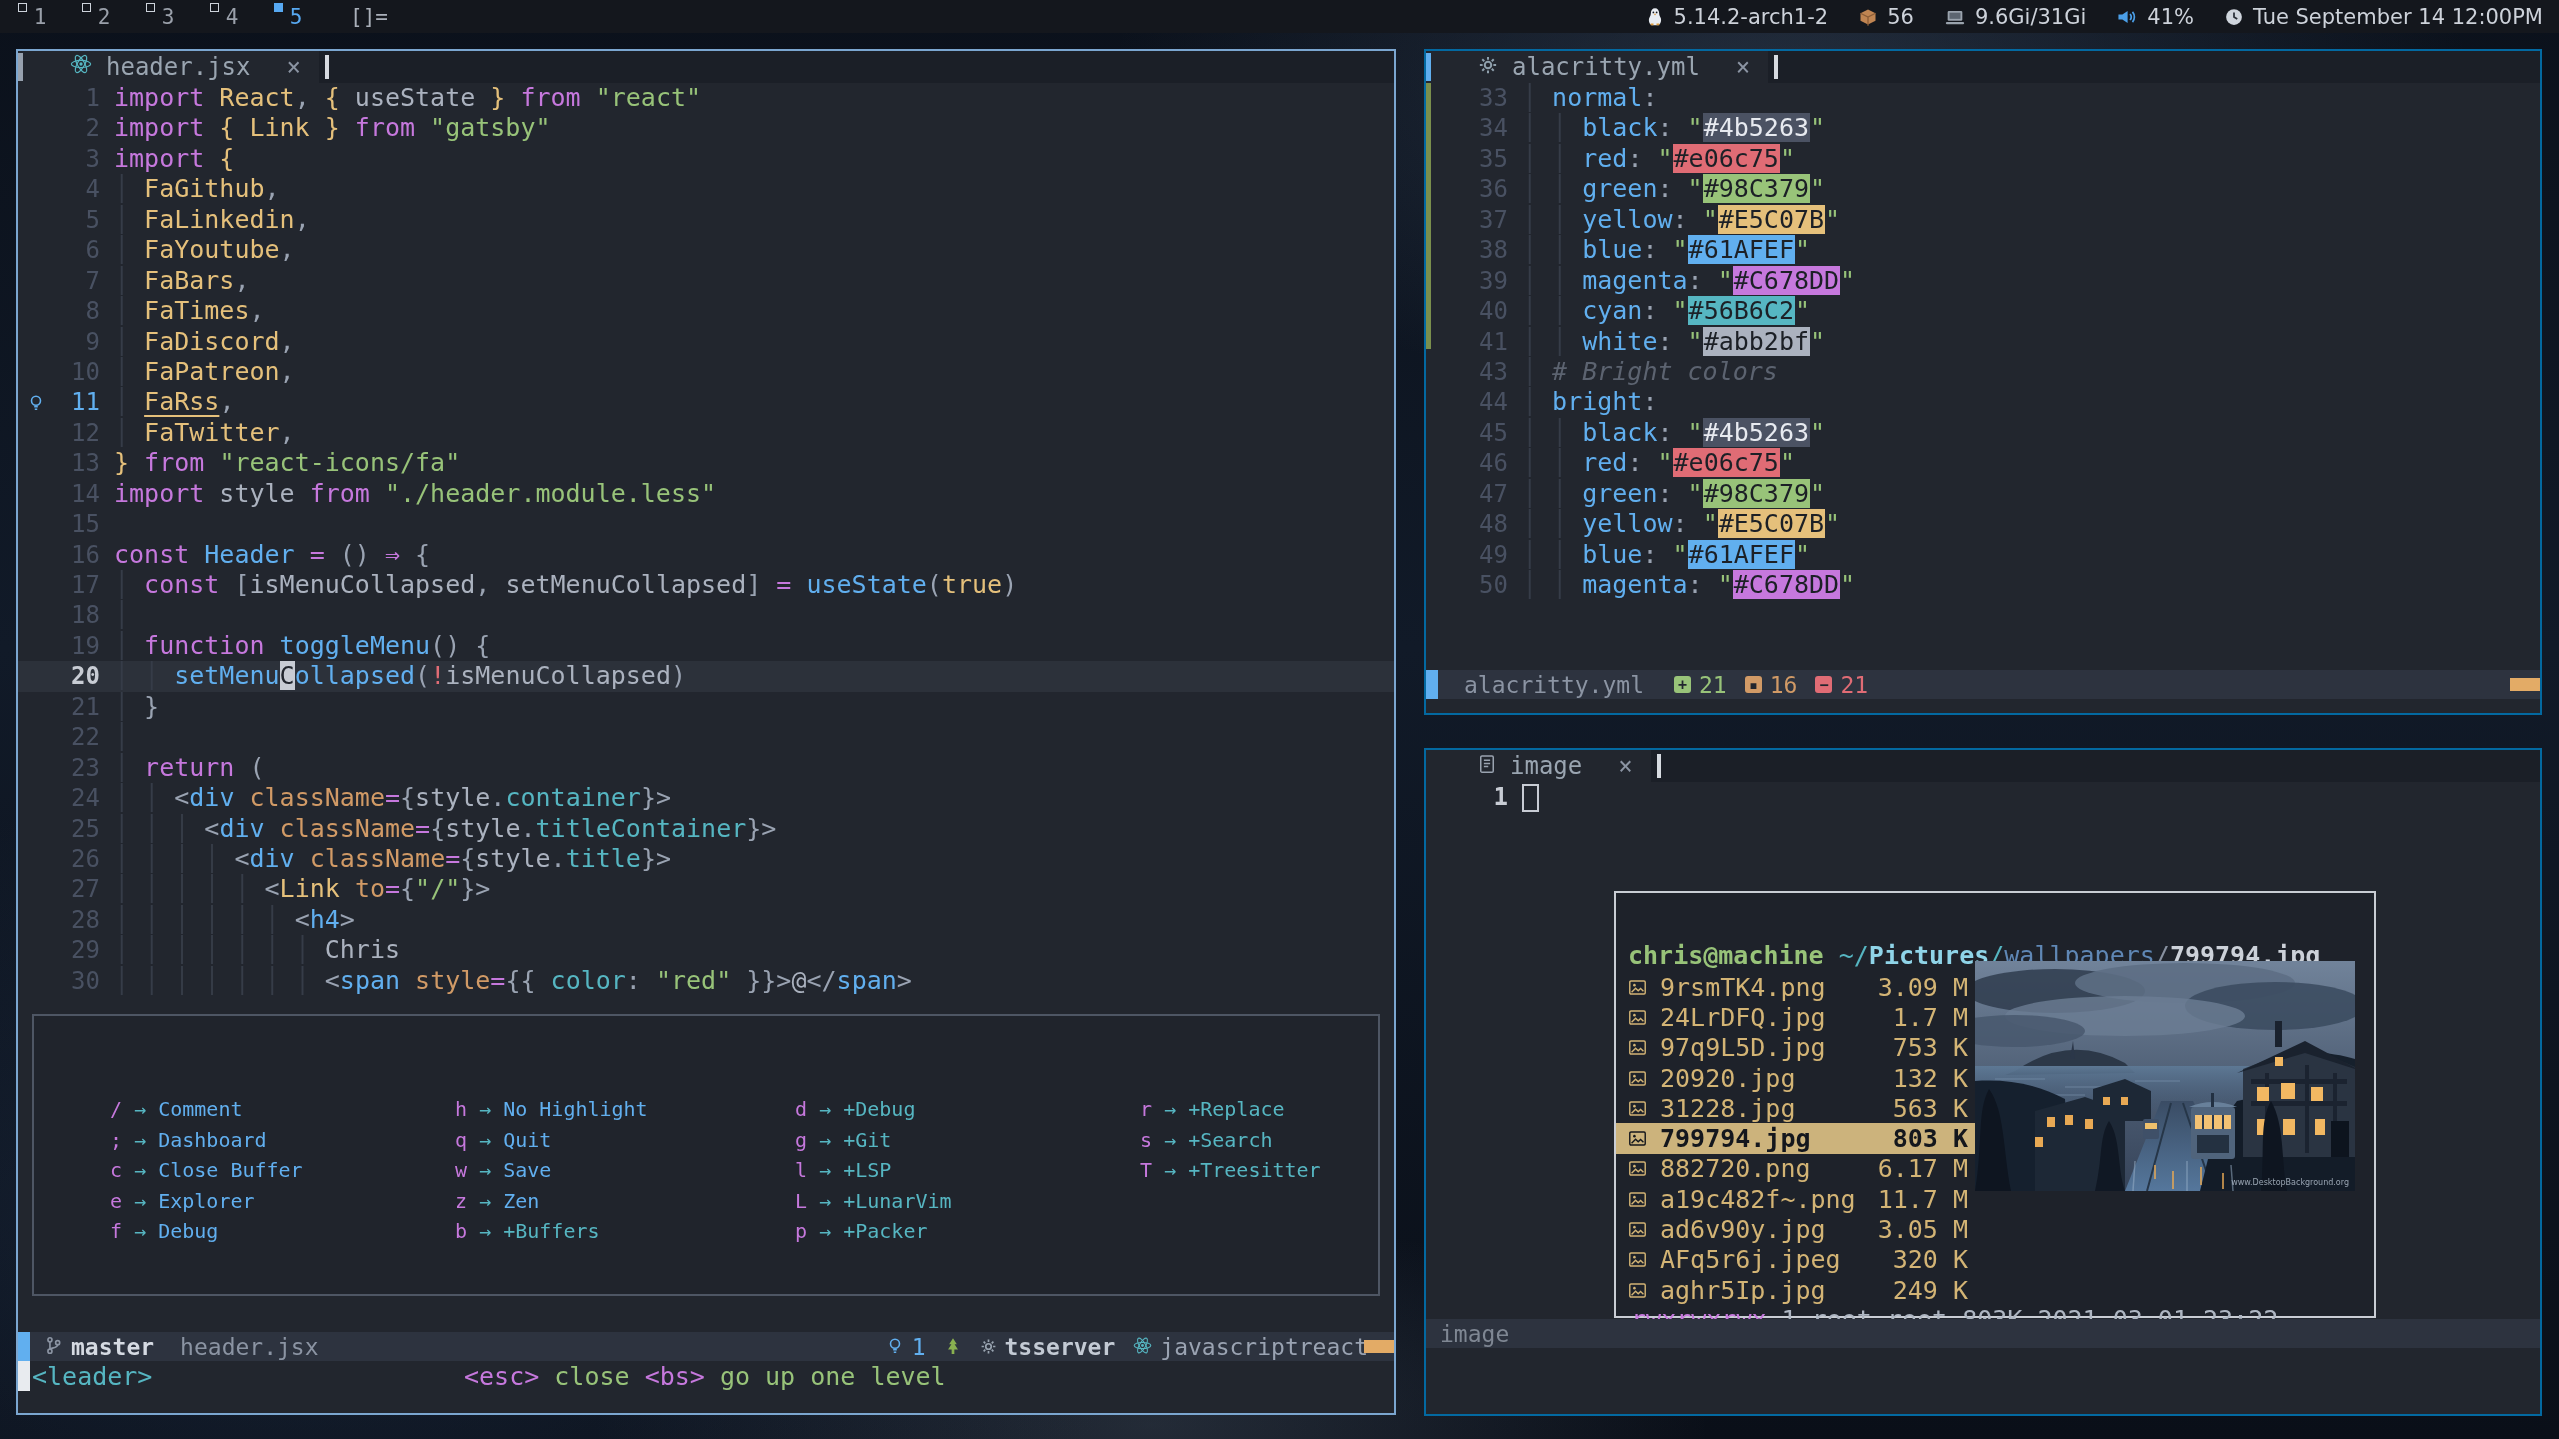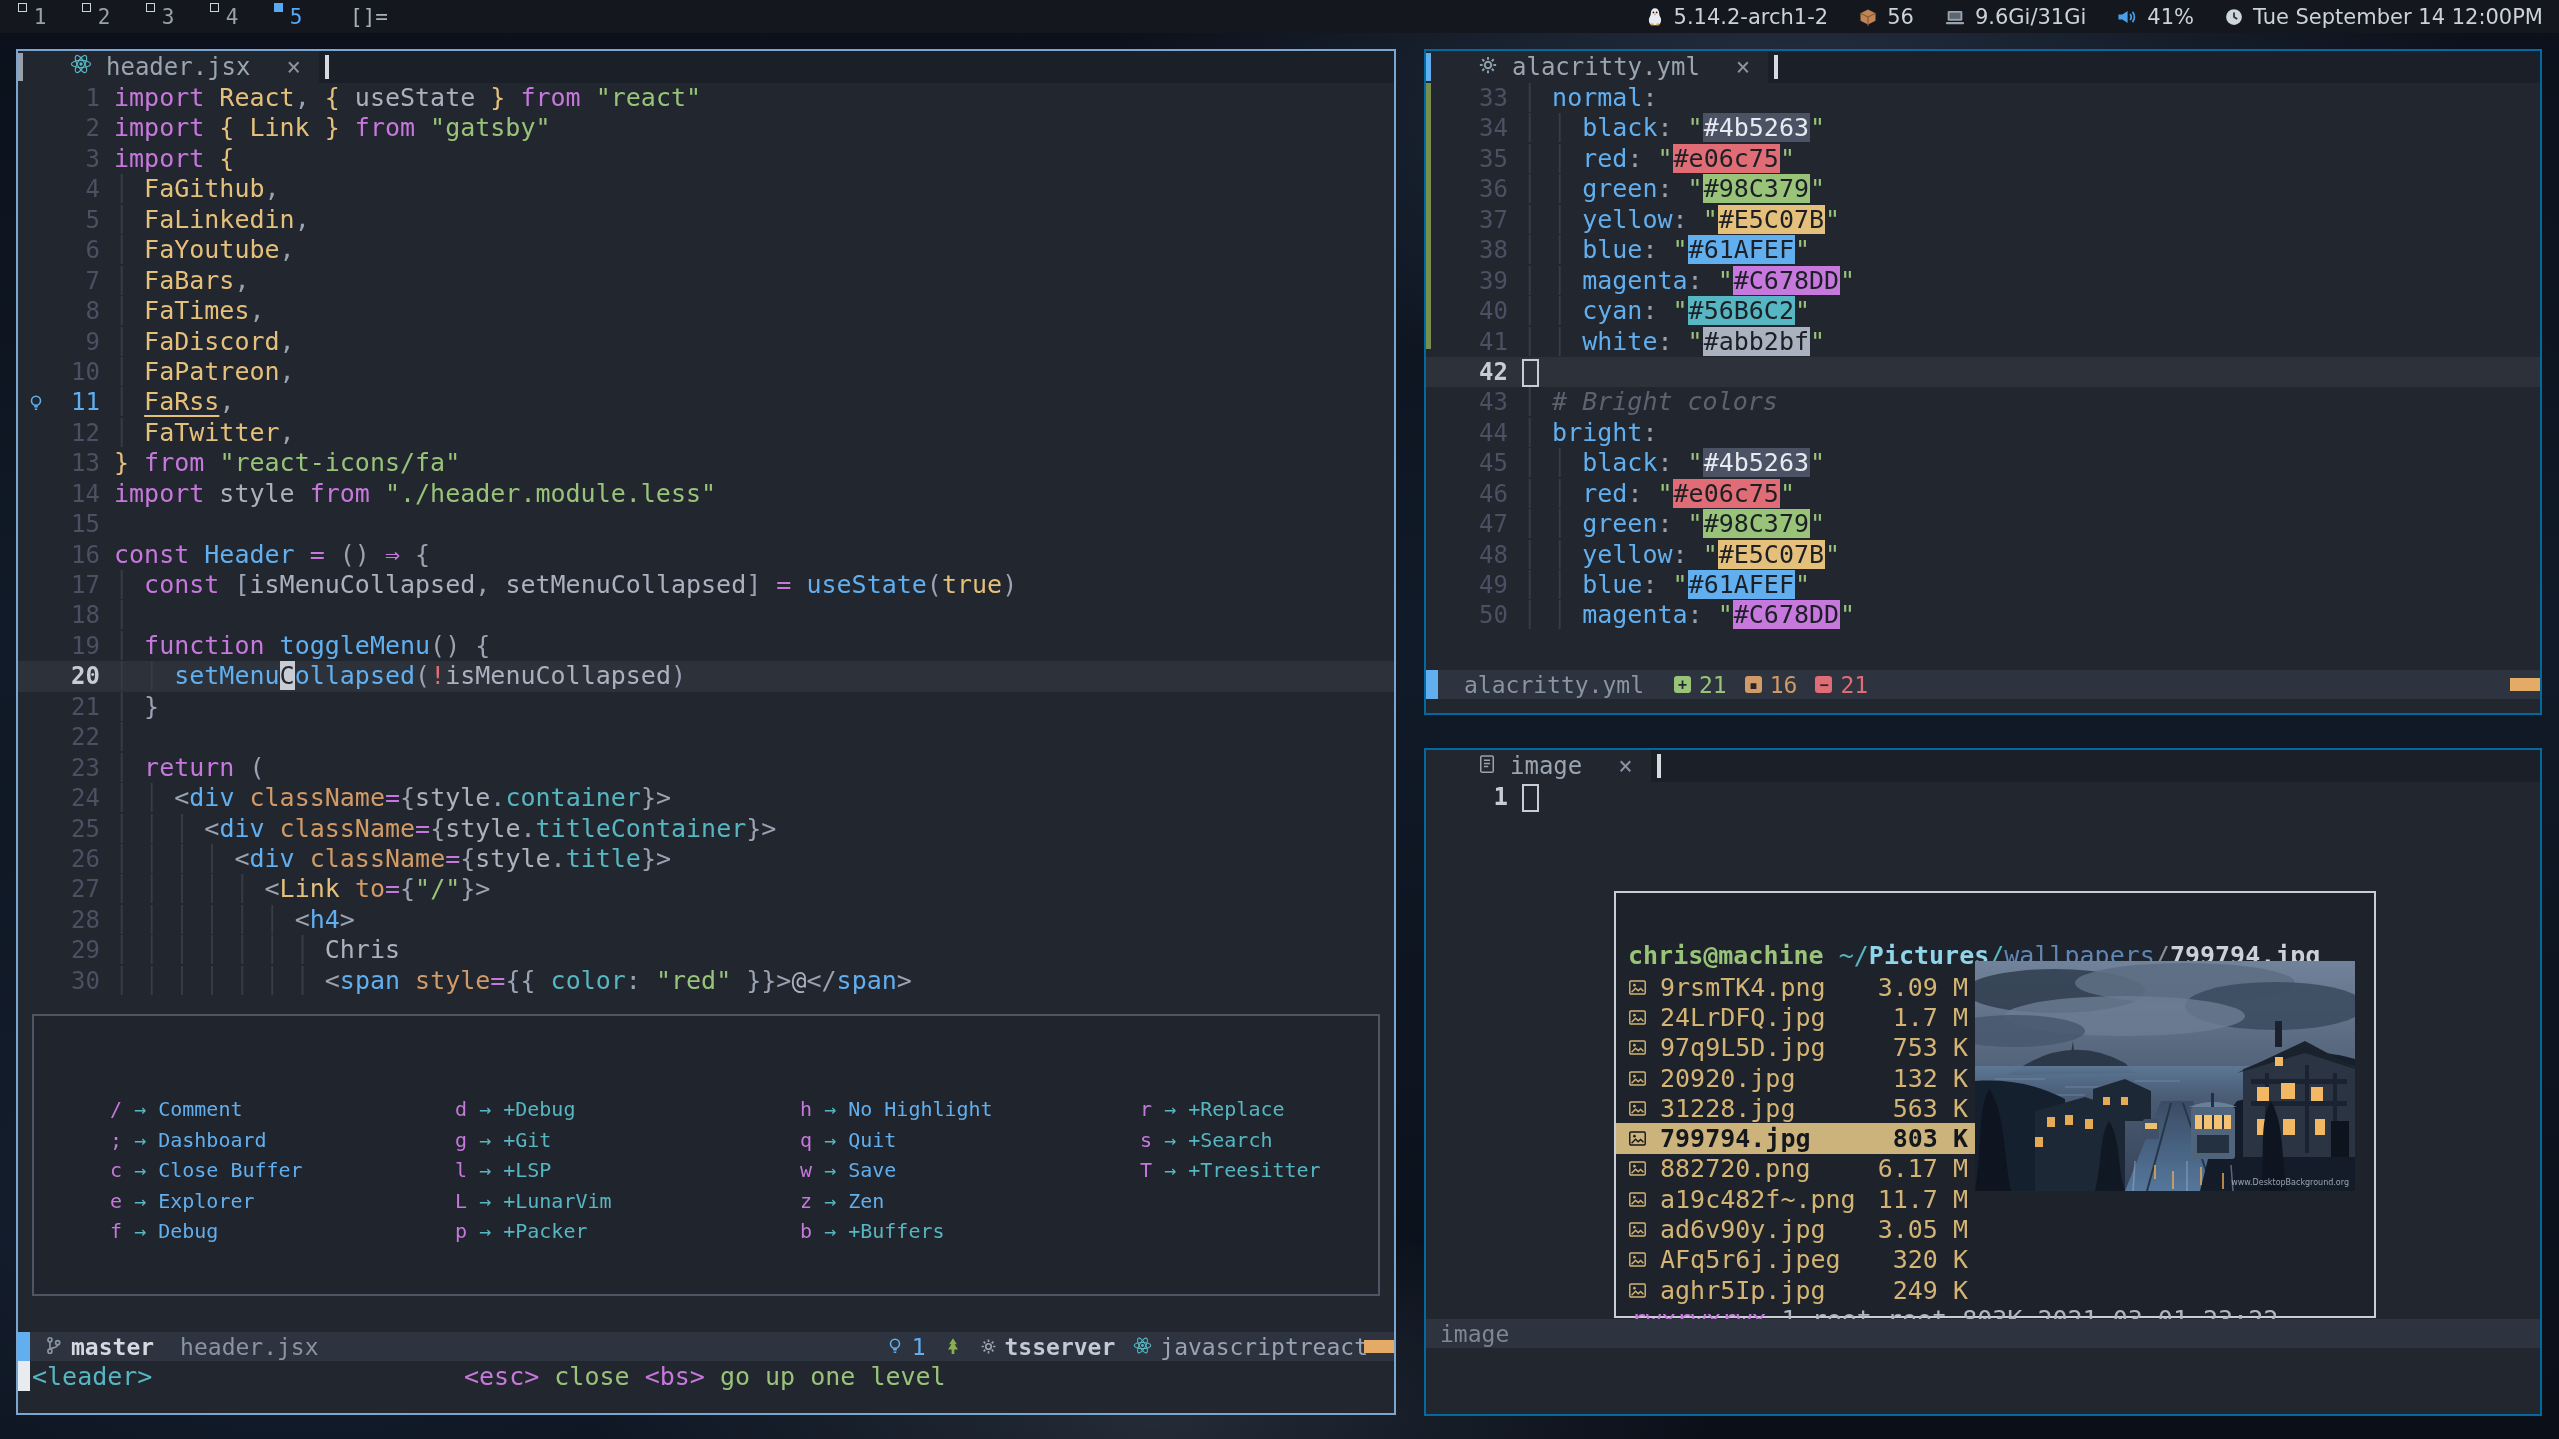--- a/index.html
+++ b/index.html
@@ -241,33 +241,33 @@
     </div>
 
   <div class="whichkey">
     <div class="wk-col wk-col1" id="wk-col-0">
         <div class="wk-item"><span class="wk-key">/</span><span class="wk-arrow"> → </span><span class="wk-act">Comment</span></div>
         <div class="wk-item"><span class="wk-key">;</span><span class="wk-arrow"> → </span><span class="wk-act">Dashboard</span></div>
         <div class="wk-item"><span class="wk-key">c</span><span class="wk-arrow"> → </span><span class="wk-act">Close Buffer</span></div>
         <div class="wk-item"><span class="wk-key">e</span><span class="wk-arrow"> → </span><span class="wk-act">Explorer</span></div>
         <div class="wk-item"><span class="wk-key">f</span><span class="wk-arrow"> → </span><span class="wk-act">Debug</span></div>
       </div>
+    <div class="wk-col wk-col2" id="wk-col-1">
+        <div class="wk-item"><span class="wk-key">h</span><span class="wk-arrow"> → </span><span class="wk-act">No Highlight</span></div>
+        <div class="wk-item"><span class="wk-key">q</span><span class="wk-arrow"> → </span><span class="wk-act">Quit</span></div>
+        <div class="wk-item"><span class="wk-key">w</span><span class="wk-arrow"> → </span><span class="wk-act">Save</span></div>
+        <div class="wk-item"><span class="wk-key">z</span><span class="wk-arrow"> → </span><span class="wk-act">Zen</span></div>
+        <div class="wk-item"><span class="wk-key">b</span><span class="wk-arrow"> → </span><span class="wk-grp">+Buffers</span></div>
+      </div>
     <div class="wk-col wk-col3" id="wk-col-2">
         <div class="wk-item"><span class="wk-key">d</span><span class="wk-arrow"> → </span><span class="wk-grp">+Debug</span></div>
         <div class="wk-item"><span class="wk-key">g</span><span class="wk-arrow"> → </span><span class="wk-grp">+Git</span></div>
         <div class="wk-item"><span class="wk-key">l</span><span class="wk-arrow"> → </span><span class="wk-grp">+LSP</span></div>
         <div class="wk-item"><span class="wk-key">L</span><span class="wk-arrow"> → </span><span class="wk-grp">+LunarVim</span></div>
         <div class="wk-item"><span class="wk-key">p</span><span class="wk-arrow"> → </span><span class="wk-grp">+Packer</span></div>
-      </div>
-    <div class="wk-col wk-col2" id="wk-col-1">
-        <div class="wk-item"><span class="wk-key">h</span><span class="wk-arrow"> → </span><span class="wk-act">No Highlight</span></div>
-        <div class="wk-item"><span class="wk-key">q</span><span class="wk-arrow"> → </span><span class="wk-act">Quit</span></div>
-        <div class="wk-item"><span class="wk-key">w</span><span class="wk-arrow"> → </span><span class="wk-act">Save</span></div>
-        <div class="wk-item"><span class="wk-key">z</span><span class="wk-arrow"> → </span><span class="wk-act">Zen</span></div>
-        <div class="wk-item"><span class="wk-key">b</span><span class="wk-arrow"> → </span><span class="wk-grp">+Buffers</span></div>
       </div>
     <div class="wk-col wk-col4" id="wk-col-3">
         <div class="wk-item"><span class="wk-key">r</span><span class="wk-arrow"> → </span><span class="wk-grp">+Replace</span></div>
         <div class="wk-item"><span class="wk-key">s</span><span class="wk-arrow"> → </span><span class="wk-grp">+Search</span></div>
         <div class="wk-item"><span class="wk-key">T</span><span class="wk-arrow"> → </span><span class="wk-grp">+Treesitter</span></div>
       </div>
   </div>
 
   <div class="statusline">
     <div class="modeblock"></div>
@@ -336,21 +336,20 @@
   <div class="codearea" id="code-tr">
       <div class="cl"><div class="gutter"><div class="gsign"></div><div class="gnr">33</div></div><div class="lc"><span class="gd">│ </span><span class="c-fn">normal</span><span class="c-pn">:</span></div></div>
       <div class="cl"><div class="gutter"><div class="gsign"></div><div class="gnr">34</div></div><div class="lc"><span class="gd">│ </span><span class="gd">│ </span><span class="c-fn">black</span><span class="c-pn">: </span><span class="c-st">"</span><span class="c-sw" style="background: rgb(75, 82, 99); color: rgb(231, 234, 240);">#4b5263</span><span class="c-st">"</span></div></div>
       <div class="cl"><div class="gutter"><div class="gsign"></div><div class="gnr">35</div></div><div class="lc"><span class="gd">│ </span><span class="gd">│ </span><span class="c-fn">red</span><span class="c-pn">: </span><span class="c-st">"</span><span class="c-sw" style="background: rgb(224, 108, 117); color: rgb(28, 32, 38);">#e06c75</span><span class="c-st">"</span></div></div>
       <div class="cl"><div class="gutter"><div class="gsign"></div><div class="gnr">36</div></div><div class="lc"><span class="gd">│ </span><span class="gd">│ </span><span class="c-fn">green</span><span class="c-pn">: </span><span class="c-st">"</span><span class="c-sw" style="background: rgb(152, 195, 121); color: rgb(28, 32, 38);">#98C379</span><span class="c-st">"</span></div></div>
       <div class="cl"><div class="gutter"><div class="gsign"></div><div class="gnr">37</div></div><div class="lc"><span class="gd">│ </span><span class="gd">│ </span><span class="c-fn">yellow</span><span class="c-pn">: </span><span class="c-st">"</span><span class="c-sw" style="background: rgb(229, 192, 123); color: rgb(28, 32, 38);">#E5C07B</span><span class="c-st">"</span></div></div>
       <div class="cl"><div class="gutter"><div class="gsign"></div><div class="gnr">38</div></div><div class="lc"><span class="gd">│ </span><span class="gd">│ </span><span class="c-fn">blue</span><span class="c-pn">: </span><span class="c-st">"</span><span class="c-sw" style="background: rgb(97, 175, 239); color: rgb(28, 32, 38);">#61AFEF</span><span class="c-st">"</span></div></div>
       <div class="cl"><div class="gutter"><div class="gsign"></div><div class="gnr">39</div></div><div class="lc"><span class="gd">│ </span><span class="gd">│ </span><span class="c-fn">magenta</span><span class="c-pn">: </span><span class="c-st">"</span><span class="c-sw" style="background: rgb(198, 120, 221); color: rgb(28, 32, 38);">#C678DD</span><span class="c-st">"</span></div></div>
       <div class="cl"><div class="gutter"><div class="gsign"></div><div class="gnr">40</div></div><div class="lc"><span class="gd">│ </span><span class="gd">│ </span><span class="c-fn">cyan</span><span class="c-pn">: </span><span class="c-st">"</span><span class="c-sw" style="background: rgb(86, 182, 194); color: rgb(28, 32, 38);">#56B6C2</span><span class="c-st">"</span></div></div>
       <div class="cl"><div class="gutter"><div class="gsign"></div><div class="gnr">41</div></div><div class="lc"><span class="gd">│ </span><span class="gd">│ </span><span class="c-fn">white</span><span class="c-pn">: </span><span class="c-st">"</span><span class="c-sw" style="background: rgb(171, 178, 191); color: rgb(28, 32, 38);">#abb2bf</span><span class="c-st">"</span></div></div>
-      <div class="cl hl"><div class="gutter"><div class="gsign"></div><div class="gnr boldw">42</div></div><div class="lc"><span class="c-hc">&nbsp;</span></div></div>
       <div class="cl"><div class="gutter"><div class="gsign"></div><div class="gnr">43</div></div><div class="lc"><span class="gd">│ </span><span class="c-cm"># Bright colors</span></div></div>
       <div class="cl"><div class="gutter"><div class="gsign"></div><div class="gnr">44</div></div><div class="lc"><span class="gd">│ </span><span class="c-fn">bright</span><span class="c-pn">:</span></div></div>
       <div class="cl"><div class="gutter"><div class="gsign"></div><div class="gnr">45</div></div><div class="lc"><span class="gd">│ </span><span class="gd">│ </span><span class="c-fn">black</span><span class="c-pn">: </span><span class="c-st">"</span><span class="c-sw" style="background: rgb(75, 82, 99); color: rgb(231, 234, 240);">#4b5263</span><span class="c-st">"</span></div></div>
       <div class="cl"><div class="gutter"><div class="gsign"></div><div class="gnr">46</div></div><div class="lc"><span class="gd">│ </span><span class="gd">│ </span><span class="c-fn">red</span><span class="c-pn">: </span><span class="c-st">"</span><span class="c-sw" style="background: rgb(224, 108, 117); color: rgb(28, 32, 38);">#e06c75</span><span class="c-st">"</span></div></div>
       <div class="cl"><div class="gutter"><div class="gsign"></div><div class="gnr">47</div></div><div class="lc"><span class="gd">│ </span><span class="gd">│ </span><span class="c-fn">green</span><span class="c-pn">: </span><span class="c-st">"</span><span class="c-sw" style="background: rgb(152, 195, 121); color: rgb(28, 32, 38);">#98C379</span><span class="c-st">"</span></div></div>
       <div class="cl"><div class="gutter"><div class="gsign"></div><div class="gnr">48</div></div><div class="lc"><span class="gd">│ </span><span class="gd">│ </span><span class="c-fn">yellow</span><span class="c-pn">: </span><span class="c-st">"</span><span class="c-sw" style="background: rgb(229, 192, 123); color: rgb(28, 32, 38);">#E5C07B</span><span class="c-st">"</span></div></div>
       <div class="cl"><div class="gutter"><div class="gsign"></div><div class="gnr">49</div></div><div class="lc"><span class="gd">│ </span><span class="gd">│ </span><span class="c-fn">blue</span><span class="c-pn">: </span><span class="c-st">"</span><span class="c-sw" style="background: rgb(97, 175, 239); color: rgb(28, 32, 38);">#61AFEF</span><span class="c-st">"</span></div></div>
       <div class="cl"><div class="gutter"><div class="gsign"></div><div class="gnr">50</div></div><div class="lc"><span class="gd">│ </span><span class="gd">│ </span><span class="c-fn">magenta</span><span class="c-pn">: </span><span class="c-st">"</span><span class="c-sw" style="background: rgb(198, 120, 221); color: rgb(28, 32, 38);">#C678DD</span><span class="c-st">"</span></div></div>
     </div>
   <div class="statusline">

